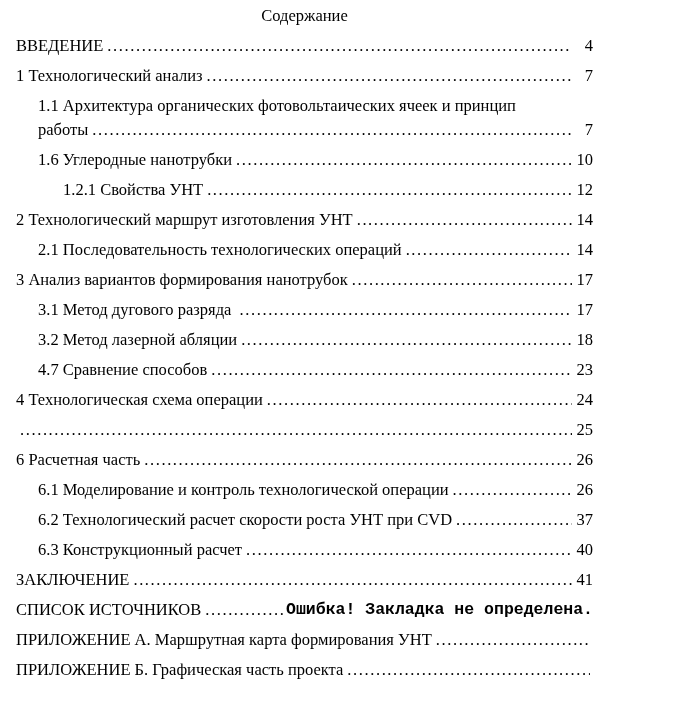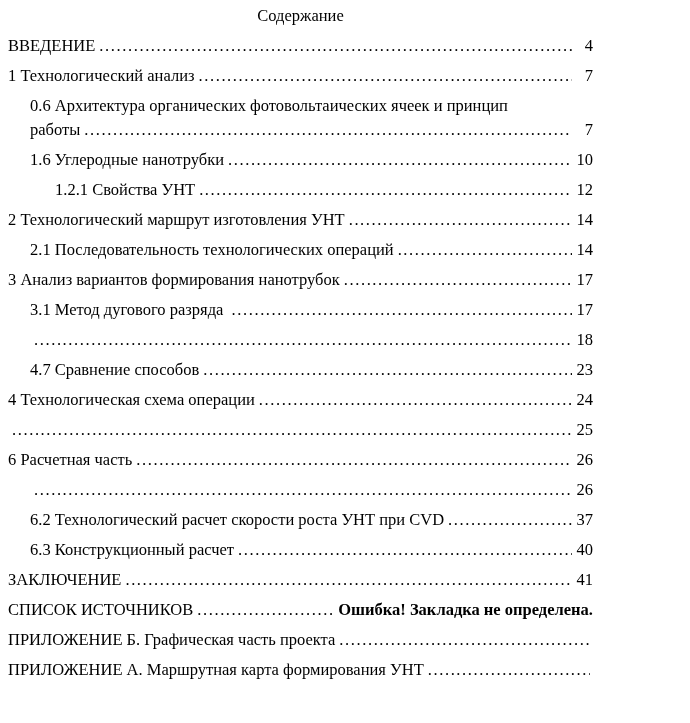--- a/index.html
+++ b/index.html
@@ -7,21 +7,21 @@
     padding: 0;
     background: #ffffff;
     color: #000000;
     font-family: "Liberation Serif", "DejaVu Serif", serif;
     font-size: 16.5px;
   }
   .doc {
     width: 600px;
     height: 723px;
     box-sizing: border-box;
-    padding: 2px 7px 0 8px;
+    padding: 2px 7px 0 16px;
     background: #ffffff;
     overflow: hidden;
   }
   .title {
     text-align: center;
     font-weight: normal;
     font-size: 16.5px;
     line-height: 24px;
     margin: 2px 0 6px 0;
   }
@@ -53,20 +53,21 @@
     letter-spacing: 1.6px;
   }
   .page {
     min-width: 18px;
     text-align: right;
     white-space: nowrap;
   }
   .error {
     font-weight: bold;
     white-space: nowrap;
+    font-family: Liberation Mono, monospace;
   }
 </style>
 </head>
 <body>
 
 <div class="doc">
   <div class="title">Содержание</div>
   <div class="toc" id="toc-entries">
       <div class="entry level-0">
         <div class="line flexline">
@@ -76,21 +77,21 @@
         </div>
       </div>
       <div class="entry level-0">
         <div class="line flexline">
           <span class="txt">1 Технологический анализ</span>
           <span class="leader"></span>
           <span class="page">7</span>
         </div>
       </div>
       <div class="entry level-1">
-        <div class="line"><span class="txt">0.6 Архитектура органических фотовольтаических ячеек и принцип</span></div>
+        <div class="line"><span class="txt">1.1 Архитектура органических фотовольтаических ячеек и принцип</span></div>
         <div class="line flexline">
           <span class="txt">работы</span>
           <span class="leader"></span>
           <span class="page">7</span>
         </div>
       </div>
       <div class="entry level-1">
         <div class="line flexline">
           <span class="txt">1.6 Углеродные нанотрубки</span>
           <span class="leader"></span>
@@ -127,20 +128,21 @@
       </div>
       <div class="entry level-1">
         <div class="line flexline">
           <span class="txt">3.1 Метод дугового разряда </span>
           <span class="leader"></span>
           <span class="page">17</span>
         </div>
       </div>
       <div class="entry level-1">
         <div class="line flexline">
+          <span class="txt">3.2 Метод лазерной абляции</span>
           <span class="leader"></span>
           <span class="page">18</span>
         </div>
       </div>
       <div class="entry level-1">
         <div class="line flexline">
           <span class="txt">4.7 Сравнение способов</span>
           <span class="leader"></span>
           <span class="page">23</span>
         </div>
@@ -160,20 +162,21 @@
       </div>
       <div class="entry level-0">
         <div class="line flexline">
           <span class="txt">6 Расчетная часть</span>
           <span class="leader"></span>
           <span class="page">26</span>
         </div>
       </div>
       <div class="entry level-1">
         <div class="line flexline">
+          <span class="txt">6.1 Моделирование и контроль технологической операции</span>
           <span class="leader"></span>
           <span class="page">26</span>
         </div>
       </div>
       <div class="entry level-1">
         <div class="line flexline">
           <span class="txt">6.2 Технологический расчет скорости роста УНТ при CVD</span>
           <span class="leader"></span>
           <span class="page">37</span>
         </div>
@@ -194,24 +197,24 @@
       </div>
       <div class="entry level-0">
         <div class="line flexline">
           <span class="txt">СПИСОК ИСТОЧНИКОВ</span>
           <span class="leader"></span>
           <span class="error">Ошибка! Закладка не определена.</span>
         </div>
       </div>
       <div class="entry level-0">
         <div class="line flexline">
+          <span class="txt">ПРИЛОЖЕНИЕ А. Маршрутная карта формирования УНТ</span>
+          <span class="leader"></span>
+        </div>
+      </div>
+      <div class="entry level-0">
+        <div class="line flexline">
           <span class="txt">ПРИЛОЖЕНИЕ Б. Графическая часть проекта</span>
-          <span class="leader"></span>
-        </div>
-      </div>
-      <div class="entry level-0">
-        <div class="line flexline">
-          <span class="txt">ПРИЛОЖЕНИЕ А. Маршрутная карта формирования УНТ</span>
           <span class="leader"></span>
         </div>
       </div>
     </div>
 </div>
 
 </body></html>

